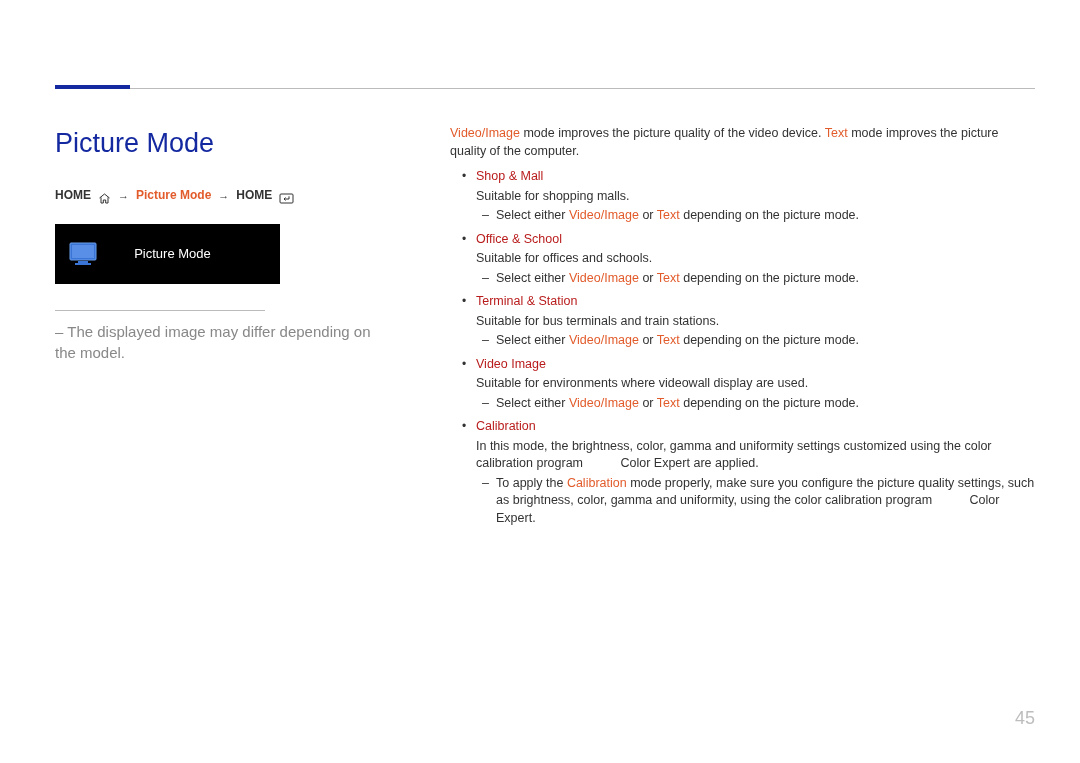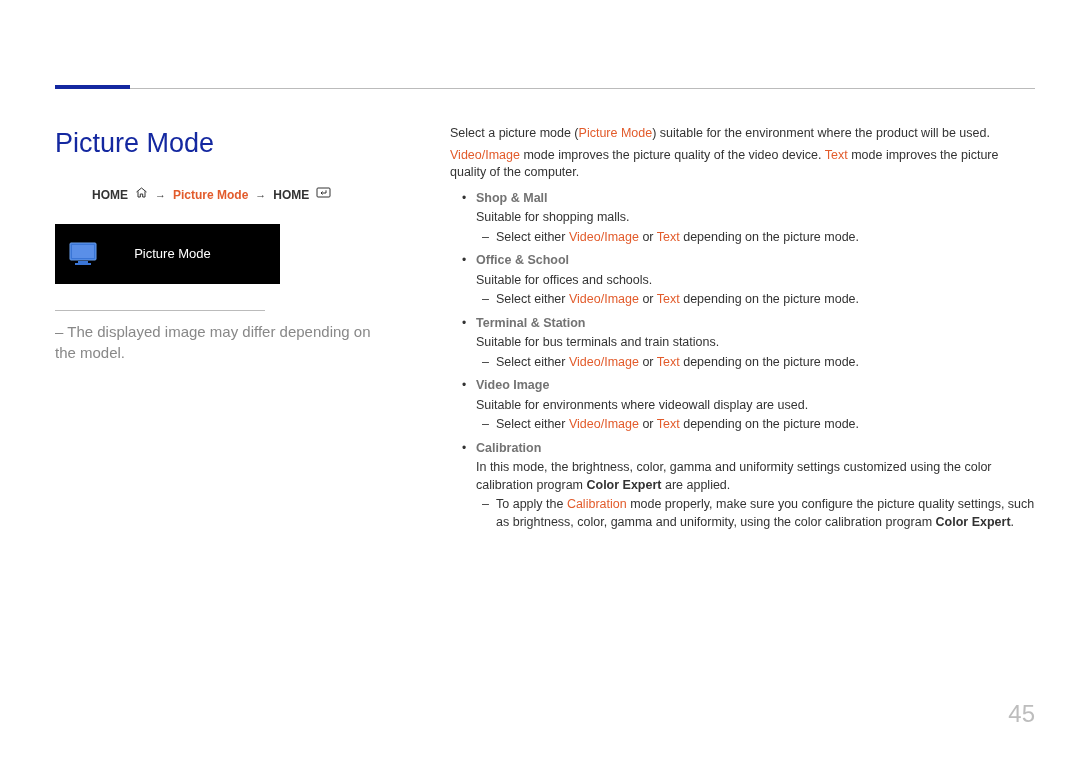--- a/index.html
+++ b/index.html
@@ -52,24 +52,23 @@
     font-weight: 400;
     color: #1428a0;
     margin: 0 0 24px 0;
   }
 
   .breadcrumb {
     font-size: 12px;
     font-weight: bold;
     margin-bottom: 20px;
     display: flex;
-    align-items: flex-start;
+    align-items: flex-end;
     gap: 7px;
     flex-wrap: wrap;
-    margin-left: 37px;
   }
   .breadcrumb .arrow { font-weight: normal; font-size: 11px; }
   .breadcrumb .accent { color: #e25b2b; }
 
   .screenshot {
     background: #000;
     width: 225px;
     height: 60px;
     display: flex;
     align-items: center;
@@ -96,21 +95,21 @@
     margin-bottom: 10px;
   }
   .footnote {
     font-size: 15px;
     color: #888;
   }
   .footnote::before { content: "– "; }
 
   .body-text { font-size: 12.5px; color: #333; }
   .accent { color: #e25b2b; }
-  .bold { font-weight: bold; }
+  .bold { font-weight: normal; margin-left: 34px; }
 
   .intro p { margin: 0 0 4px 0; }
 
   ul.modes {
     list-style: none;
     padding: 0;
     margin: 8px 0 0 0;
   }
   ul.modes > li {
     position: relative;
@@ -119,22 +118,22 @@
   }
   ul.modes > li::before {
     content: "•";
     position: absolute;
     left: 12px;
     top: 0;
     color: #333;
     font-size: 12px;
   }
   ul.modes > li > .name {
-    color: #737373;
-    font-weight: bold;
+    color: #b91c1c;
+    font-weight: normal;
     font-size: 12.5px;
     display: inline-block;
     margin-bottom: 2px;
   }
   ul.modes > li .desc {
     display: block;
     margin-bottom: 2px;
   }
 
   ul.sub {
@@ -152,21 +151,21 @@
     position: absolute;
     left: 6px;
     top: 0;
     color: #333;
   }
 
   .page-number {
     position: absolute;
     right: 45px;
     bottom: 32px;
-    font-size: 24px;
+    font-size: 18px;
     color: #bdbdbd;
   }
 
   
   svg { display: block; }
 </style>
 </head>
 <body>
 
 <div class="page">
@@ -212,23 +211,20 @@
       </div>
 
       <div class="left-rule"></div>
       <div class="footnote">The displayed image may differ depending on the model.</div>
     </div>
 
     <div class="col-right body-text">
 
       <div class="intro">
         <p>
-          <span>Select a picture mode (</span><span class="accent">Picture Mode</span><span>) suitable for the environment where the product will be used.</span>
-        </p>
-        <p>
           <span class="accent">Video/Image</span><span> mode improves the picture quality of the video device. </span><span class="accent">Text</span><span> mode improves the picture quality of the computer.</span>
         </p>
       </div>
 
       <ul class="modes">
 
         <li>
           <span class="name">Shop &amp; Mall</span>
           <span class="desc">Suitable for shopping malls.</span>
           <ul class="sub">

